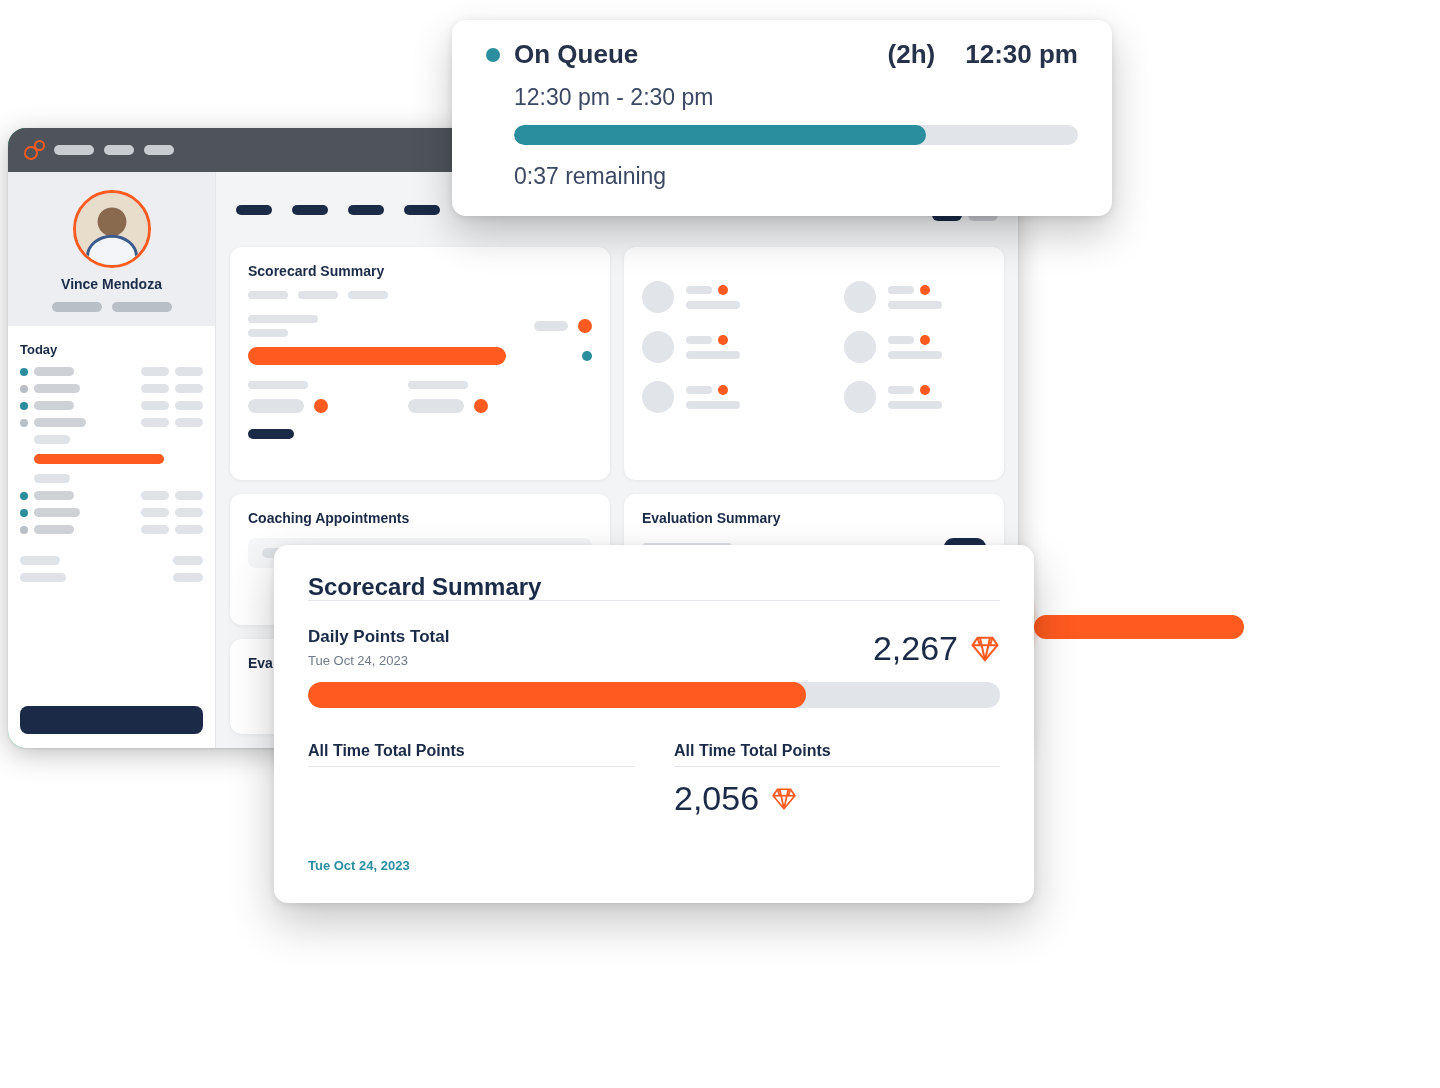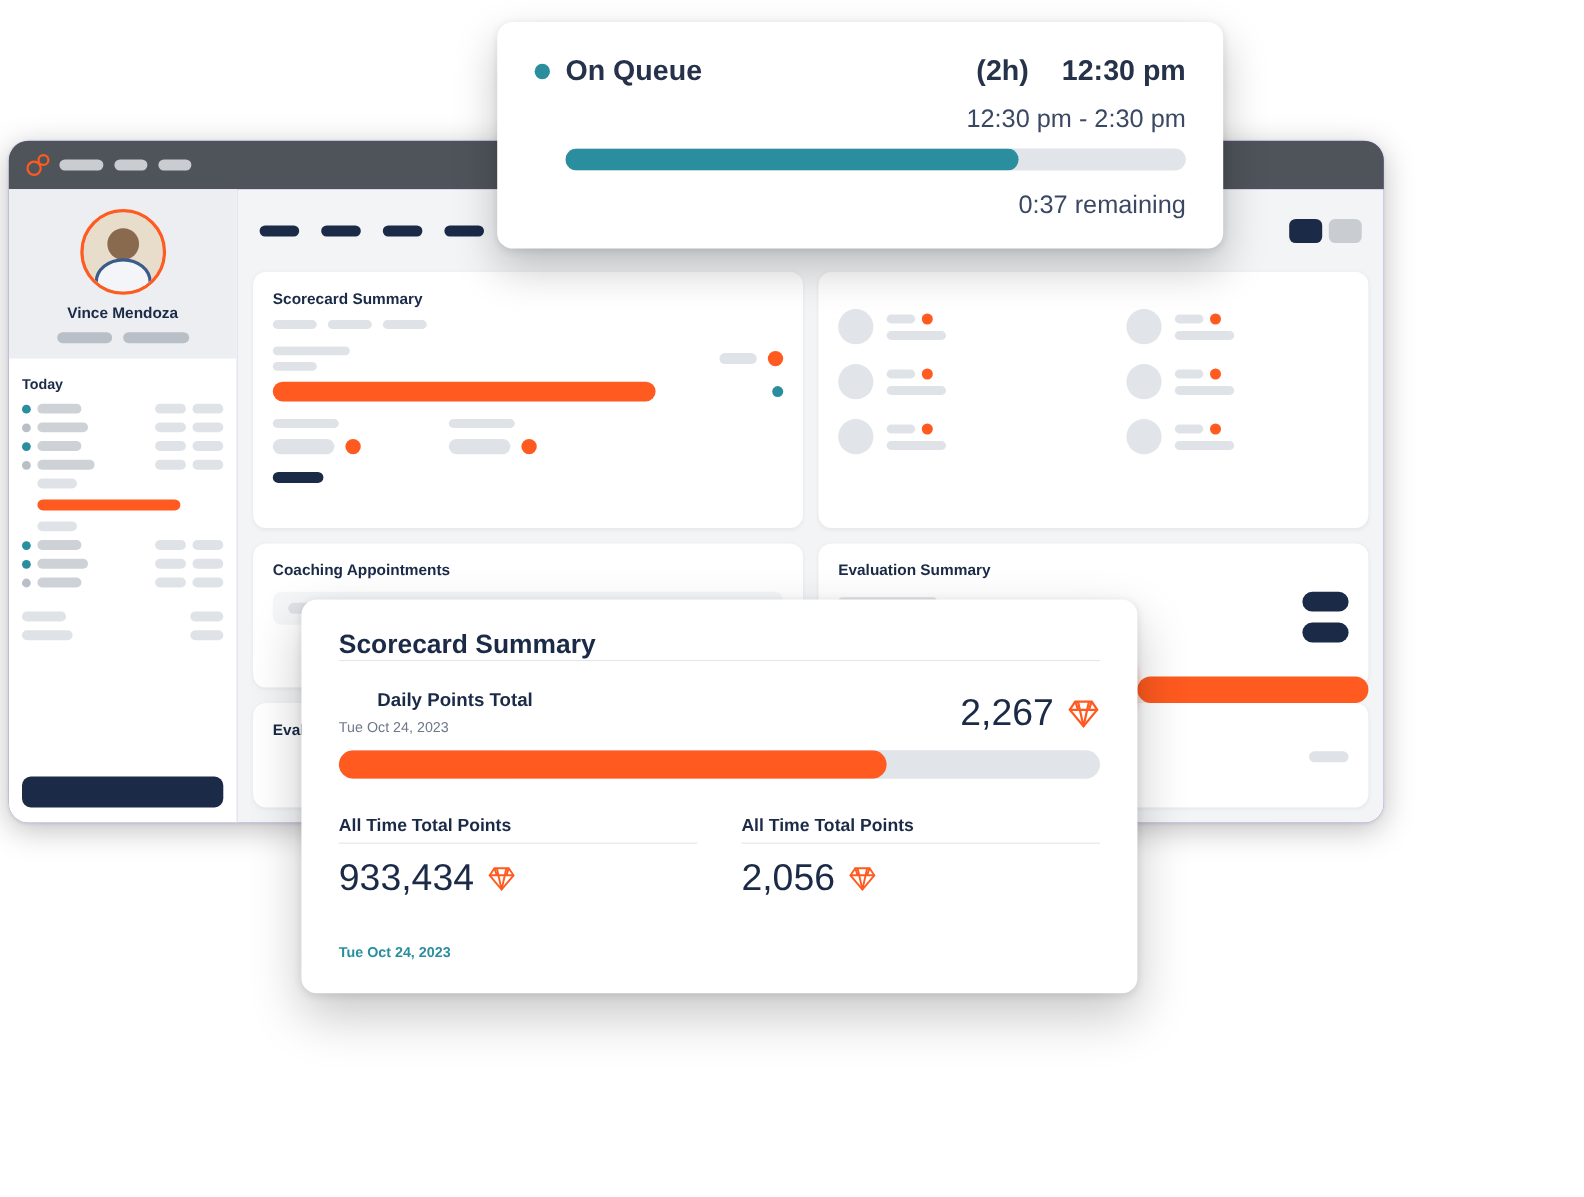--- a/index.html
+++ b/index.html
@@ -9,22 +9,22 @@
     font-family: -apple-system, BlinkMacSystemFont, "Segoe UI", Arial, sans-serif;
     background: #fff;
     position: relative;
     overflow: hidden;
   }
 
   
   .dash-window {
     position: absolute;
     left: 8px; top: 128px;
-    width: 1250px; height: 620px;
-    background: #8b5cf6;
+    width: 1010px; height: 620px;
+    background: #22c55e;
     border-radius: 18px;
     box-shadow: 0 6px 28px rgba(0,0,0,0.25), 0 1px 3px rgba(0,0,0,0.1);
     overflow: hidden;
   }
   .titlebar {
     height: 44px;
     background: #4f545b;
     display: flex;
     align-items: center;
     padding: 0 16px;
@@ -101,22 +101,21 @@
   .eval-full        { grid-column:1/3; }
 
   
   .queue-card {
     position:absolute;
     left:452px; top:20px;
     width:660px;
     background:#fff;
     border-radius:14px;
     box-shadow: 0 18px 40px rgba(0,0,0,0.22), 0 2px 8px rgba(0,0,0,0.1);
-    padding: 29px 34px 26px;
-    text-align: right;
+    padding: 19px 34px 26px;
   }
   .q-head { display:flex; align-items:center; gap:14px; font-size:26px; color:#26324a; font-weight:600;}
   .q-head .dot { width:14px;height:14px;background:#2a8e9e;}
   .q-head .right { margin-left:auto; display:flex; gap:30px; }
   .q-body { padding-left:28px; margin-top:14px; }
   .q-range { font-size:23px; color:#3b4863; margin-bottom:14px;}
   .q-prog { height:20px; background:#e1e4e8; border-radius:10px; overflow:hidden; }
   .q-prog-fill { height:100%; background:#2a8e9e; width:73%; border-radius:10px; }
   .q-remain { font-size:23px; color:#3b4863; margin-top:18px;}
 
@@ -130,21 +129,21 @@
     box-shadow: 0 20px 46px rgba(0,0,0,0.22), 0 2px 8px rgba(0,0,0,0.1);
     padding: 28px 34px 30px;
   }
   .sc-title { font-size:24px; font-weight:700; color:#1a2a47; }
   .sc-tabs { display:flex; gap:30px; margin-top:14px; font-size:15px; color:#506079;}
   .sc-tab { padding-bottom:8px; cursor:pointer; }
   .sc-tab.active { color:#1a2a47; font-weight:600; border-bottom:3px solid #2a8e9e; }
   .sc-divider { border-top:1px solid #e3e6ea; margin-top:-1px; }
 
   .sc-daily-row { display:flex; align-items:flex-end; justify-content:space-between; margin-top:26px;}
-  .sc-label { font-size:17px; font-weight:700; color:#1a2a47;margin-left:35px;}
+  .sc-label { font-size:17px; font-weight:700; color:#1a2a47;}
   .sc-date { font-size:13px; color:#70798a; margin-top:6px;}
   .sc-big-val { font-size:34px; font-weight:500; color:#1a2a47; display:flex; align-items:center; gap:12px;}
   .gem { width:26px;height:26px; color:#ff5a1f; }
   .gem.lg{width:30px;height:30px;}
   .sc-prog { height:26px; background:#e1e4e8; border-radius:13px; margin-top:14px; overflow:hidden;}
   .sc-prog-fill { height:100%; background:#ff5a1f; width:72%; border-radius:13px;}
   .sc-cols { display:grid; grid-template-columns:1fr 1fr; gap:40px; margin-top:34px;}
   .sc-col-hd { font-size:16px; font-weight:700; color:#1a2a47; padding-bottom:6px; border-bottom:1px solid #e3e6ea;}
   .sc-col-val { font-size:34px; color:#1a2a47; margin-top:12px; display:flex;align-items:center;gap:12px;}
   .sc-foot-date { font-size:13px; color:#2a8e9e; font-weight:600; margin-top:40px;}
@@ -458,29 +457,20 @@
       </svg>
     </div>
   </div>
   <div class="sc-prog">
       <div class="sc-prog-fill"></div>
     </div>
 
   <div class="sc-cols">
     <div>
       <div class="sc-col-hd">All Time Total Points</div>
-      <div class="sc-col-val">
-        <span>933,434</span>
-        <svg class="gem" viewBox="0 0 24 24" fill="none" stroke="currentColor" stroke-width="1.6">
-          <path d="M6 3h12l4 6-10 12L2 9l4-6z"></path>
-            <path d="M2 9h20"></path>
-            <path d="M8 3l4 18 4-18"></path>
-            <path d="M6 3l2 6M18 3l-2 6"></path>
-        </svg>
-      </div>
     </div>
     <div>
       <div class="sc-col-hd">All Time Total Points</div>
       <div class="sc-col-val">
         <span>2,056</span>
         <svg class="gem" viewBox="0 0 24 24" fill="none" stroke="currentColor" stroke-width="1.6">
           <path d="M6 3h12l4 6-10 12L2 9l4-6z"></path>
             <path d="M2 9h20"></path>
             <path d="M8 3l4 18 4-18"></path>
             <path d="M6 3l2 6M18 3l-2 6"></path>

